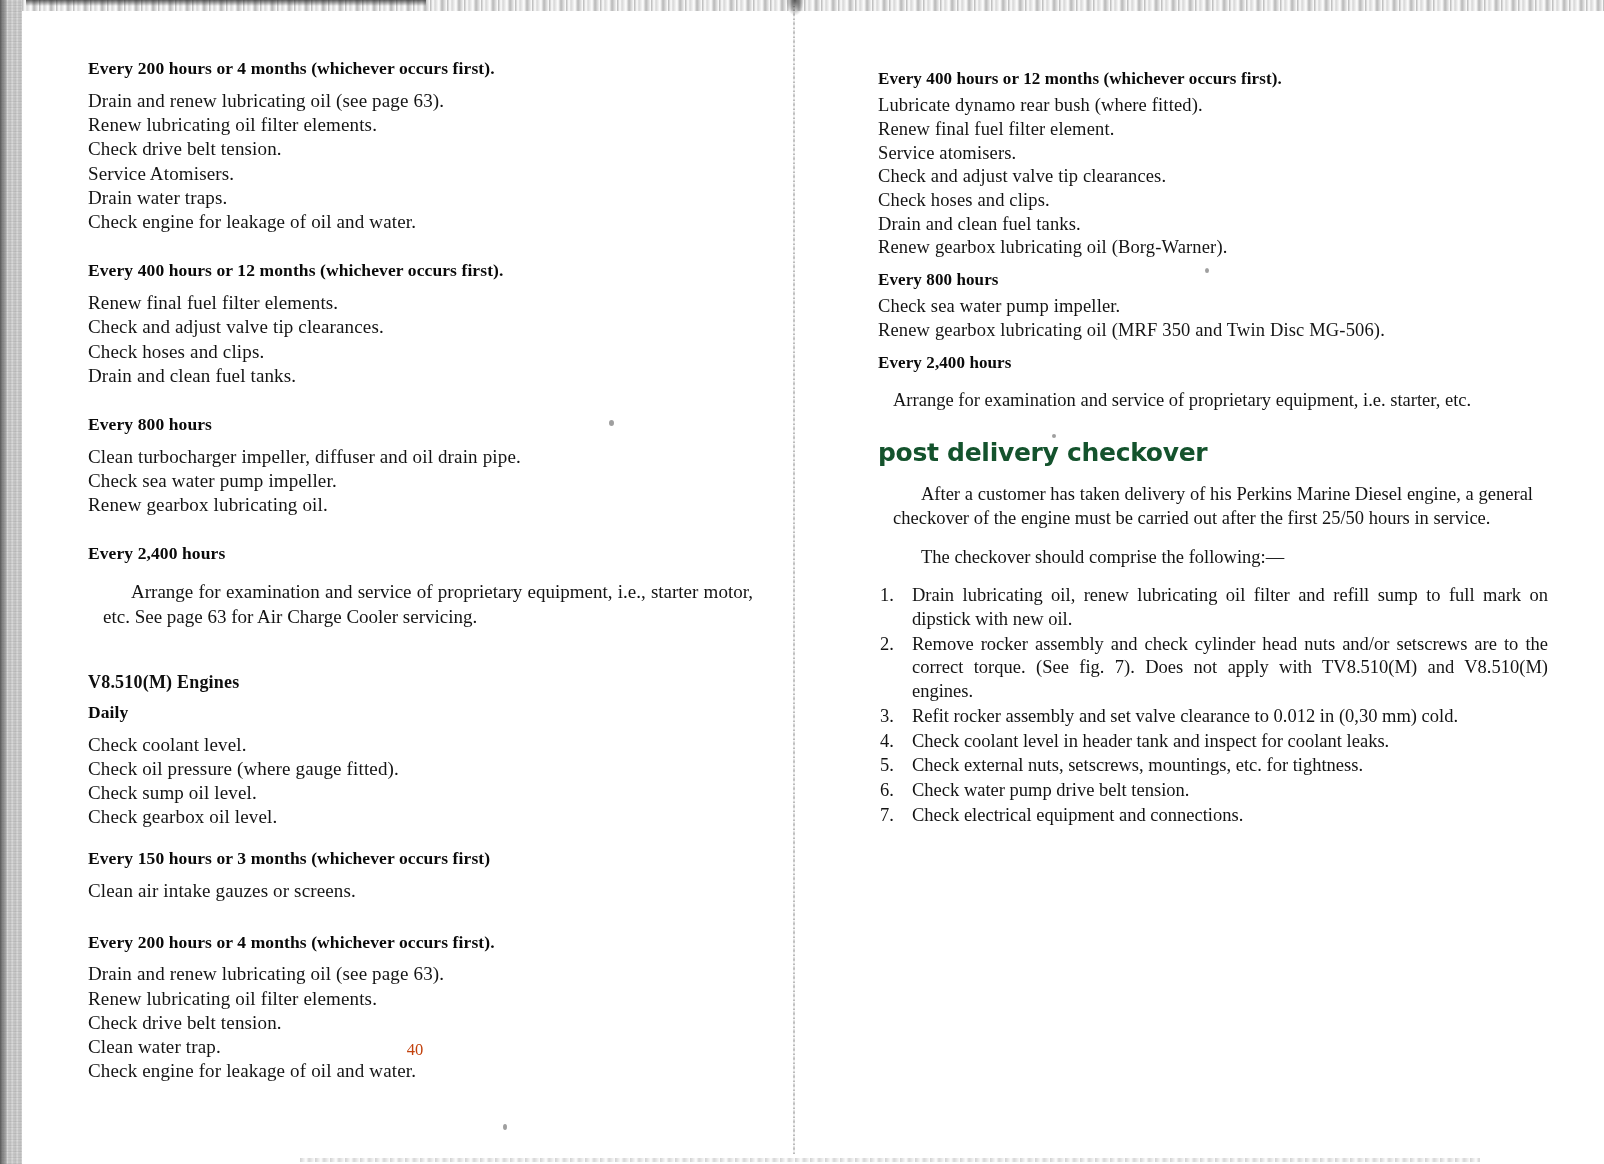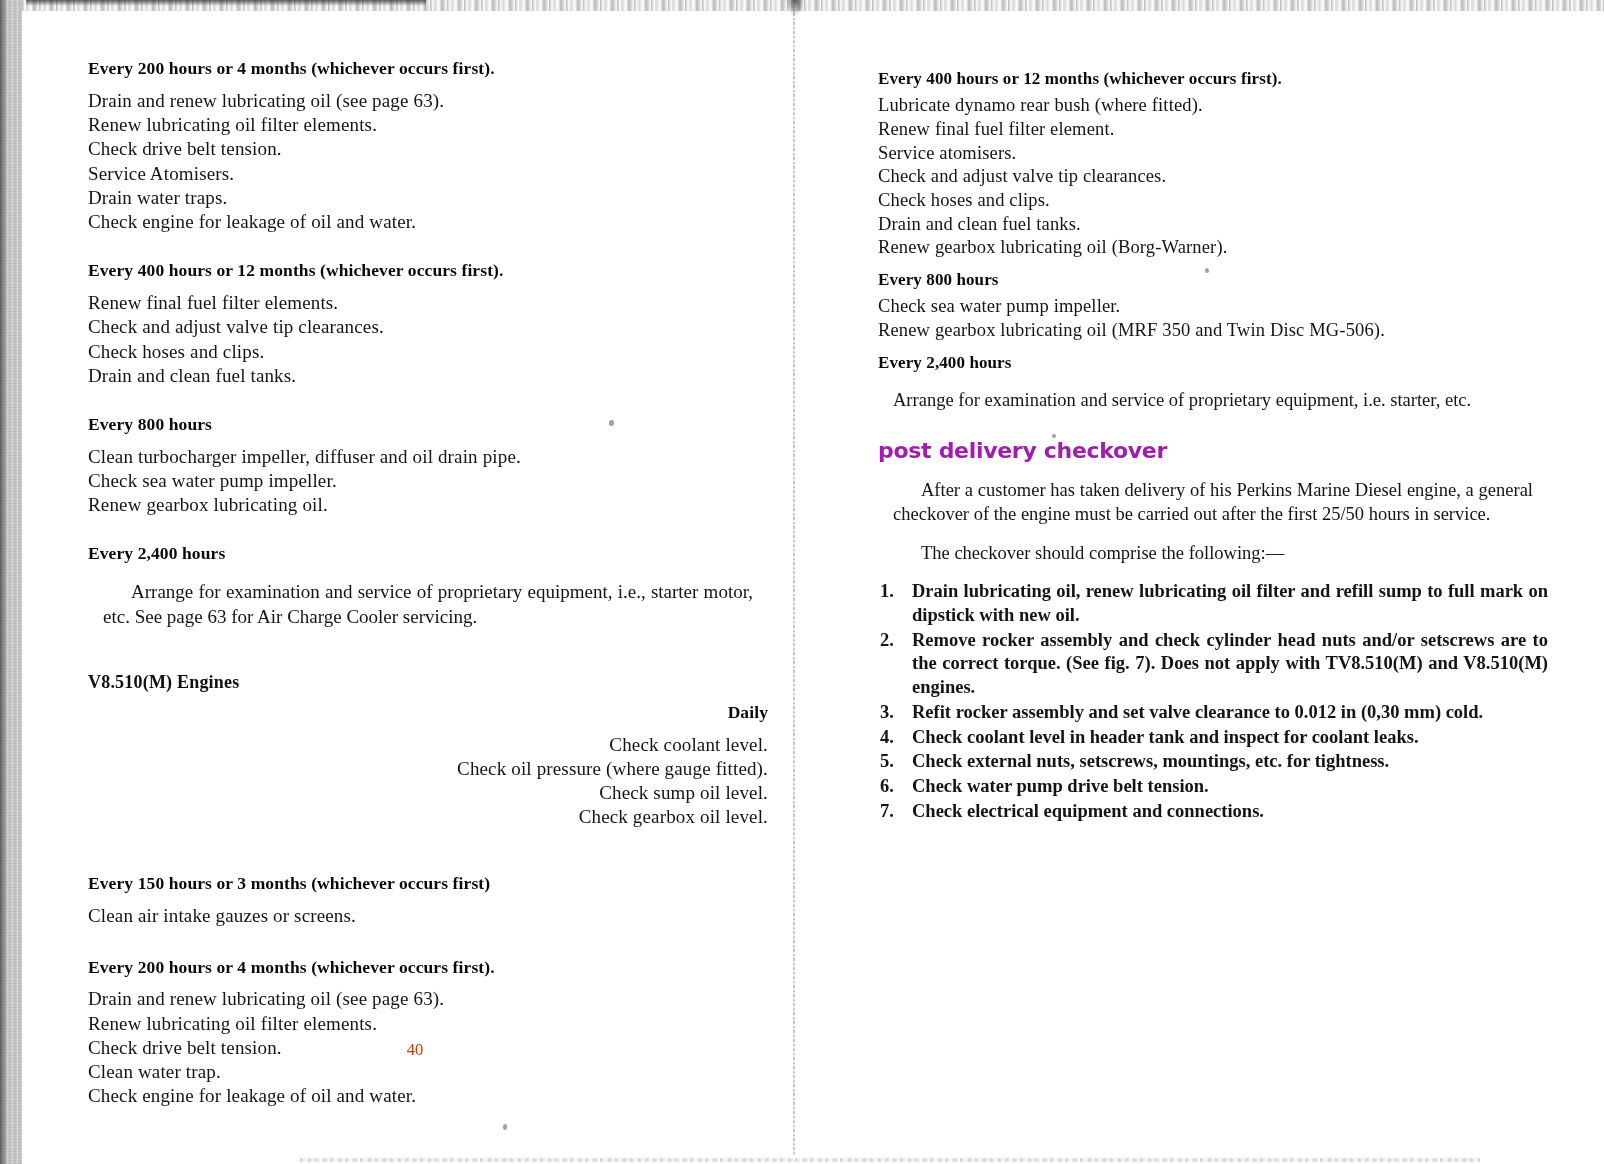--- a/index.html
+++ b/index.html
@@ -126,32 +126,31 @@
   .engine-head {
     font-weight: bold;
     font-size: 18px;
     margin: 0 0 9px 0;
     letter-spacing: .2px;
   }
 
   .big-head {
     font-family: "DejaVu Sans", "Liberation Sans", sans-serif;
     font-weight: bold;
-    font-size: 22px;
+    font-size: 25px;
     letter-spacing: -0.3px;
     margin: 26px 0 8px 0;
-    color: #a21caf;
+    color: #14532d;
   }
 
   ol.checklist {
     margin: 3px 0 0 0;
     padding: 0;
     list-style: none;
     counter-reset: ck;
-    font-weight: bold;
   }
   ol.checklist li {
     counter-increment: ck;
     position: relative;
     padding-left: 34px;
     font-size: 18.5px;
     line-height: 1.285;
     text-align: justify;
     margin-bottom: 1px;
     color: #141414;
@@ -217,21 +216,21 @@
       <p class="item">Renew gearbox lubricating oil.</p>
     </div>
 
     <div class="block" style="margin-bottom:42px;">
       <h3 class="sec-head">Every 2,400 hours</h3>
       <p class="para">Arrange for examination and service of proprietary equipment, i.e., starter motor, etc. See page 63 for Air Charge Cooler servicing.</p>
     </div>
 
     <h3 class="engine-head">V8.510(M) Engines</h3>
 
-    <div class="block" style="margin-bottom:44px;text-align:right;">
+    <div class="block" style="margin-bottom:19px;">
       <h3 class="sec-head">Daily</h3>
       <p class="item">Check coolant level.</p>
       <p class="item">Check oil pressure (where gauge fitted).</p>
       <p class="item">Check sump oil level.</p>
       <p class="item">Check gearbox oil level.</p>
     </div>
 
     <div class="block" style="margin-bottom:28px;">
       <h3 class="sec-head">Every 150 hours or 3 months (whichever occurs first)</h3>
       <p class="item">Clean air intake gauzes or screens.</p>

